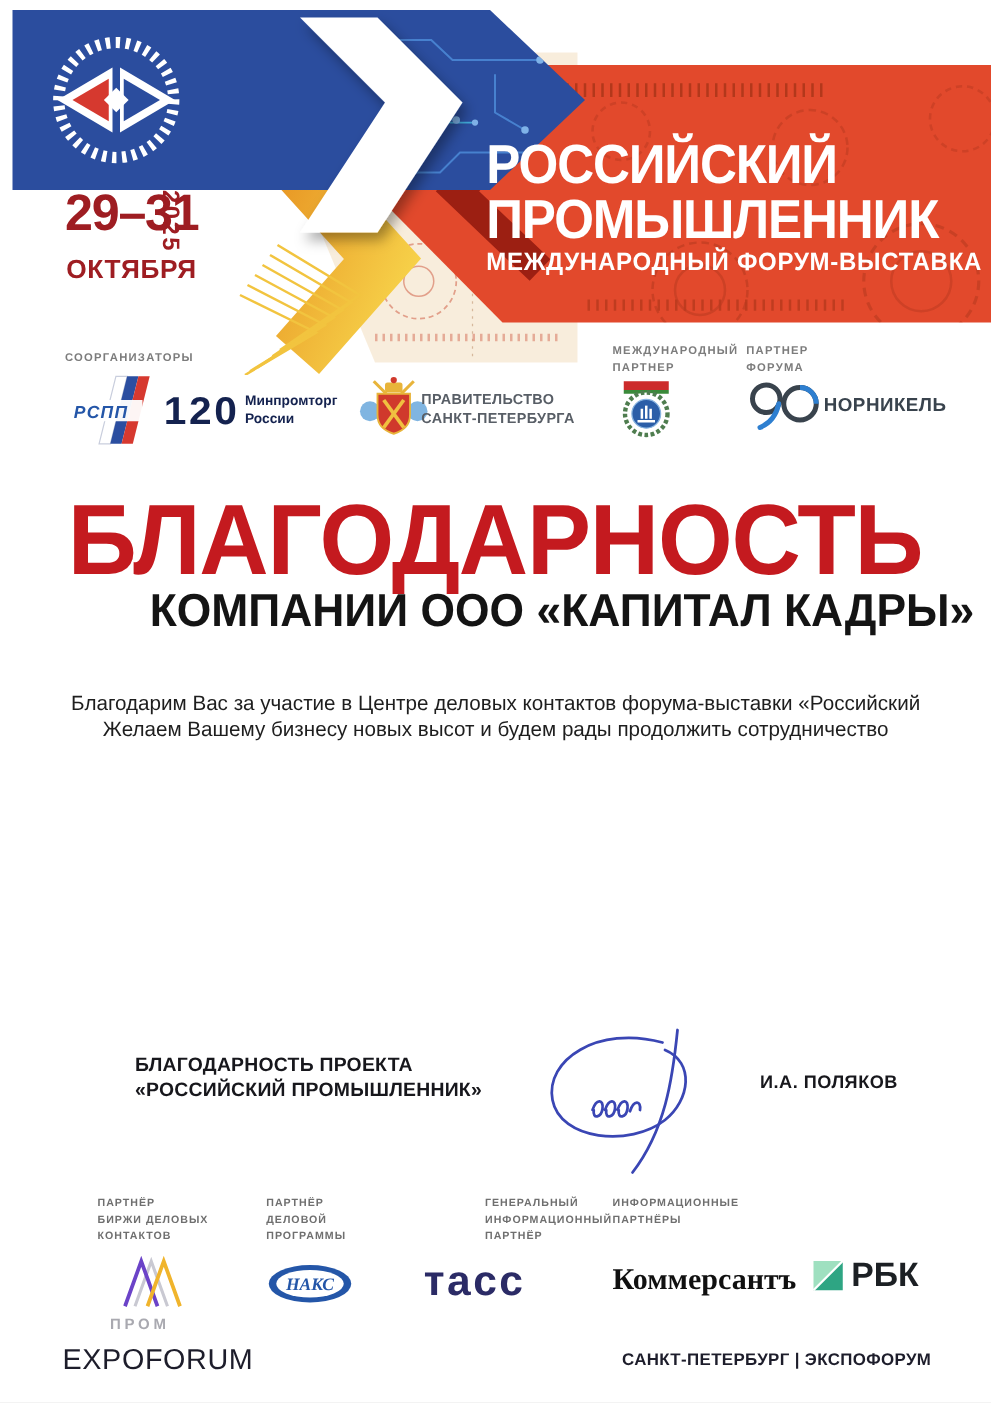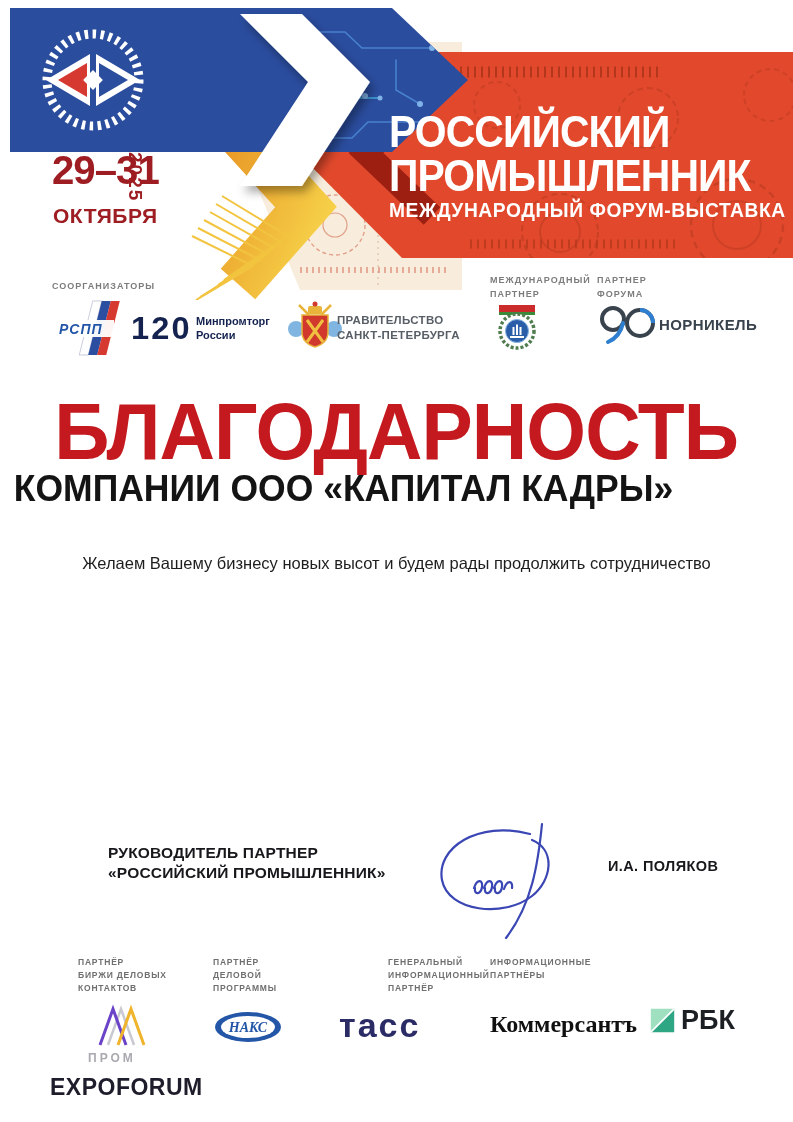--- a/index.html
+++ b/index.html
@@ -20,33 +20,33 @@
   .lbl{font-size:9px;font-weight:bold;color:#7c7c7c;letter-spacing:1px;line-height:1.5;}
   .lbl2{font-size:8.5px;font-weight:bold;color:#6f6f6f;letter-spacing:.8px;line-height:1.55;}
 
   .minprom-num{left:131px;top:311px;font-size:31px;font-weight:bold;color:#14224f;letter-spacing:2px;transform:scaleX(1.05);transform-origin:left top;}
   .minprom-name{left:196px;top:315px;font-size:11px;font-weight:bold;color:#14224f;line-height:1.25;}
   .spb-name{left:337px;top:313px;font-size:11.5px;font-weight:bold;color:#585e66;line-height:1.3;letter-spacing:.3px;}
   .nornickel-name{left:659px;top:316px;font-size:15px;font-weight:bold;color:#39434d;letter-spacing:.4px;}
 
   .cert-title{left:0;top:392px;width:100%;text-align:center;font-size:80px;font-weight:bold;color:#c41a1f;letter-spacing:-1px;line-height:1;}
   .cert-title span{display:inline-block;transform:scaleX(.96);}
-  .cert-recipient{left:0;top:470px;width:100%;text-align:left;font-size:37px;font-weight:bold;color:#141414;line-height:1;}
+  .cert-recipient{left:0;top:470px;width:100%;text-align:right;font-size:37px;font-weight:bold;color:#141414;line-height:1;}
   .cert-recipient span{display:inline-block;transform:scaleX(.96);}
   .cert-body{left:0;top:553px;width:100%;text-align:center;font-size:16.5px;color:#1e1e1e;line-height:1.28;}
 
   .sig-role{left:108px;top:843px;font-size:15.5px;font-weight:bold;color:#17171c;line-height:1.3;letter-spacing:.2px;}
   .sig-name{left:608px;top:858px;font-size:14.5px;font-weight:bold;color:#17171c;letter-spacing:.4px;}
 
   .tass-logo{left:339px;top:1008px;font-size:34px;font-weight:bold;color:#2b2b66;letter-spacing:2px;line-height:1;}
   .kommersant-logo{left:490px;top:1012px;font-family:"Liberation Serif", serif;font-size:24px;font-weight:bold;color:#101010;line-height:1;}
   .rbc-wrap{left:649px;top:1007px;display:flex;align-items:flex-start;gap:5px;}
   .rbc-text{font-size:27px;font-weight:bold;color:#1c2024;line-height:1;}
 
-  .footer-left{left:50px;top:1074px;font-size:23px;font-weight:bold;color:#1d1d2b;letter-spacing:.5px;}
+  .footer-left{left:50px;top:1074px;font-size:23px;font-weight:normal;color:#1d1d2b;letter-spacing:.5px;}
   .footer-right{right:48px;top:1080px;font-size:13.5px;font-weight:bold;color:#1d1d2b;letter-spacing:.3px;}
 
   .prom-label{font-size:12px;color:#a9a9b0;letter-spacing:3px;font-weight:bold;}
 </style>
 </head>
 <body>
 
 <div class="page">
 
   <svg class="abs" style="left:0;top:0;" width="793" height="300" viewBox="0 0 793 300">
@@ -207,25 +207,26 @@
   </svg>
   <div class="abs nowrap nornickel-name">НОРНИКЕЛЬ</div>
 
   <div class="abs nowrap cert-title">
     <span>БЛАГОДАРНОСТЬ</span>
   </div>
   <div class="abs nowrap cert-recipient">
     <span>КОМПАНИИ ООО «КАПИТАЛ КАДРЫ»</span>
   </div>
   <div class="abs cert-body">
+    <div class="nowrap">Благодарим Вас за участие в Центре деловых контактов форума-выставки «Российский</div>
     <div class="nowrap">Желаем Вашему бизнесу новых высот и будем рады продолжить сотрудничество</div>
   </div>
 
   <div class="abs nowrap sig-role">
-    <div>РУКОВОДИТЕЛЬ ПАРТНЕР</div>
+    <div>БЛАГОДАРНОСТЬ ПРОЕКТА</div>
     <div>«РОССИЙСКИЙ ПРОМЫШЛЕННИК»</div>
   </div>
   <svg class="abs" style="left:412px;top:806px;" width="180" height="140" viewBox="0 0 180 140">
     <g fill="none" stroke="#3a46b4" stroke-width="2.2" stroke-linecap="round">
       <path d="M118,28 C66,14 24,42 30,74 C36,106 92,112 120,90 C140,74 144,44 120,34"></path>
       <path d="M62,82 c3,-9 9,-9 8,-1 c-1,7 -8,9 -7,1 m9,0 c3,-9 9,-9 8,-1 c-1,7 -8,9 -7,1 m9,0 c3,-9 9,-9 8,-1 c-1,7 -8,9 -7,1 m9,1 c3,-9 9,-9 8,-1"></path>
       <path d="M130,18 C126,58 120,98 94,132"></path>
     </g>
   </svg>
   <div class="abs nowrap sig-name">И.А. ПОЛЯКОВ</div>
@@ -272,14 +273,15 @@
   <div class="abs rbc-wrap">
     <svg width="27" height="27" viewBox="0 0 30 30">
       <polygon points="2,2 28,2 2,28" fill="#9fe0c0"></polygon>
       <polygon points="28,2 28,28 2,28" fill="#2ea583"></polygon>
       <line x1="2" y1="28" x2="28" y2="2" stroke="#ffffff" stroke-width="2"></line>
     </svg>
     <span class="rbc-text nowrap">РБК</span>
   </div>
 
   <div class="abs nowrap footer-left">EXPOFORUM</div>
+  <div class="abs nowrap footer-right">САНКТ-ПЕТЕРБУРГ | ЭКСПОФОРУМ</div>
 
 </div>
 
 </body></html>

